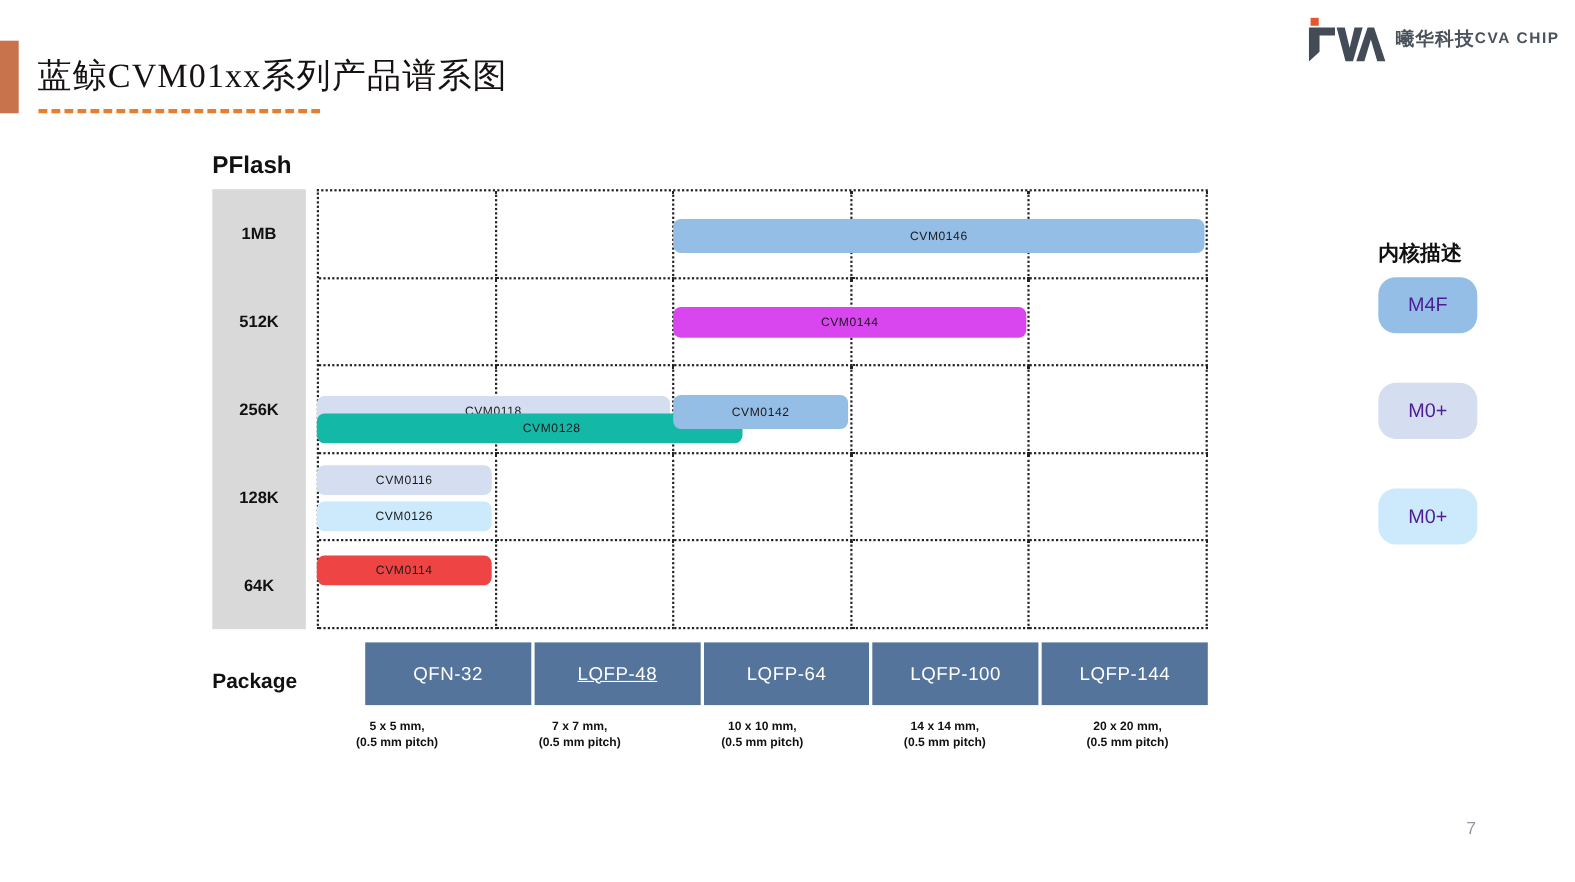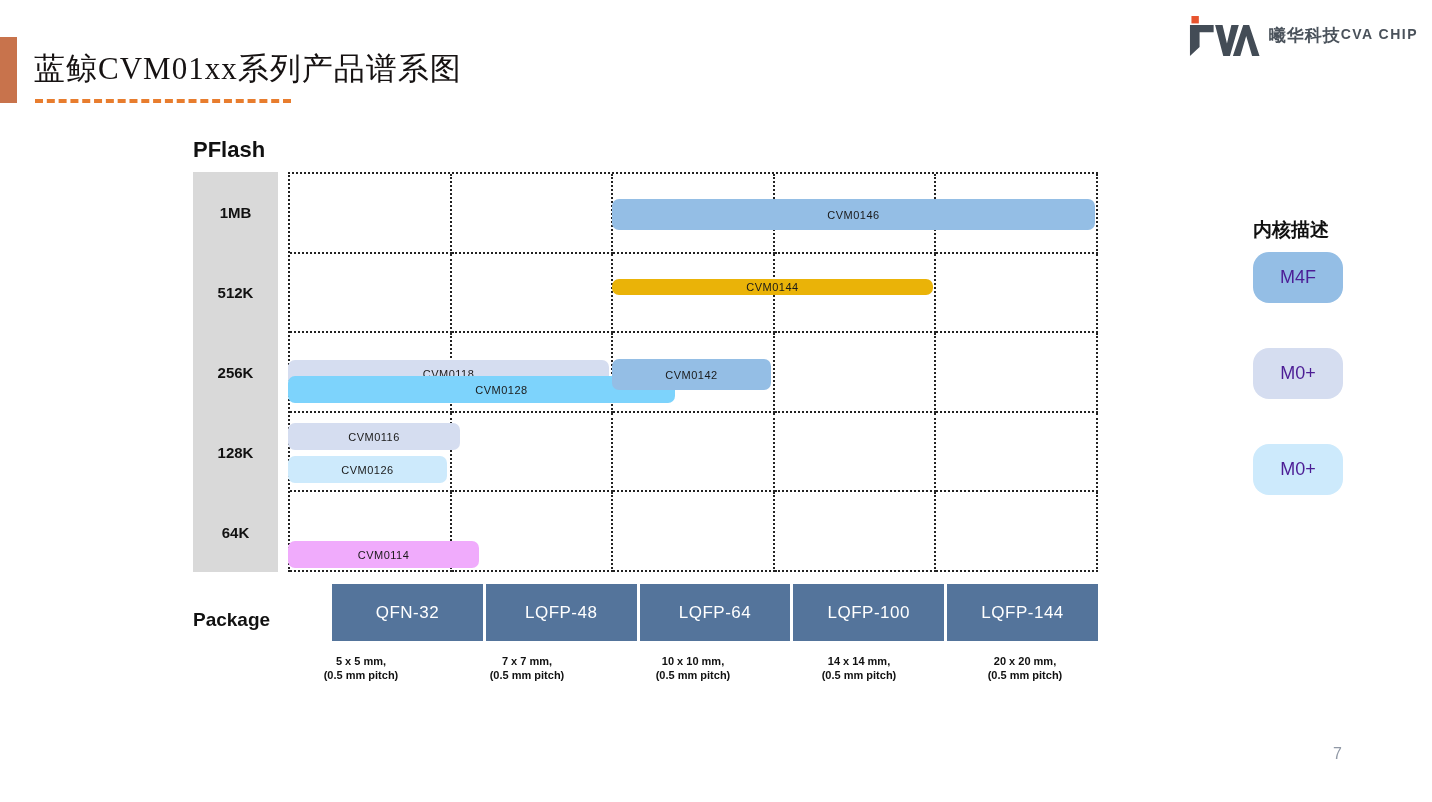--- a/index.html
+++ b/index.html
@@ -100,33 +100,33 @@
     <div class="grid-cell"></div>
     <div class="grid-cell"></div>
     <div class="grid-cell"></div>
     <div class="grid-cell"></div>
     <div class="grid-cell"></div>
     <div class="grid-cell"></div>
   </div>
 
 <div class="bars-layer" id="bars-layer">
     <div class="product-bar" style="left: 324px; width: 483px; top: 27px; height: 31px; background: rgb(148, 190, 229);">CVM0146</div>
-    <div class="product-bar" style="left: 324px; width: 321px; top: 107px; height: 16px; background: #eab308;">CVM0144</div>
+    <div class="product-bar" style="left: 324px; width: 321px; top: 107px; height: 28px; background: #d946ef;">CVM0144</div>
     <div class="product-bar" style="left: 0px; width: 321px; top: 188px; height: 27px; background: rgb(213, 221, 240);">CVM0118</div>
-    <div class="product-bar" style="left: 0px; width: 387px; top: 204px; height: 27px; background: #7dd3fc; padding-left: 40px;">CVM0128</div>
+    <div class="product-bar" style="left: 0px; width: 387px; top: 204px; height: 27px; background: #14b8a6; padding-left: 40px;">CVM0128</div>
     <div class="product-bar" style="left: 324px; width: 159px; top: 187px; height: 31px; background: rgb(148, 190, 229);">CVM0142</div>
-    <div class="product-bar" style="left: 0px; width: 172px; top: 251px; height: 27px; background: rgb(213, 221, 240);">CVM0116</div>
+    <div class="product-bar" style="left: 0px; width: 159px; top: 251px; height: 27px; background: rgb(213, 221, 240);">CVM0116</div>
     <div class="product-bar" style="left: 0px; width: 159px; top: 284px; height: 27px; background: rgb(205, 234, 252);">CVM0126</div>
-    <div class="product-bar" style="left: 0px; width: 191px; top: 369px; height: 27px; background: #f0abfc;">CVM0114</div>
+    <div class="product-bar" style="left: 0px; width: 159px; top: 333px; height: 27px; background: #ef4444;">CVM0114</div>
   </div>
 
 <div class="package-label">Package</div>
 <div class="package-row" id="package-row">
     <div class="package-cell" style="background: rgb(84, 116, 155); margin-left: 44px;">QFN-32</div>
-    <div class="package-cell" style="background: rgb(84, 116, 155);">LQFP-48</div>
+    <div class="package-cell" style="background: rgb(84, 116, 155); text-decoration: underline;">LQFP-48</div>
     <div class="package-cell" style="background: rgb(84, 116, 155);">LQFP-64</div>
     <div class="package-cell" style="background: rgb(84, 116, 155);">LQFP-100</div>
     <div class="package-cell" style="background: rgb(84, 116, 155);">LQFP-144</div>
   </div>
 <div class="dims-row" id="dims-row">
     <div class="dim-cell">
       <div>5 x 5 mm,</div>
       <div>(0.5 mm pitch)</div>
     </div>
     <div class="dim-cell">

